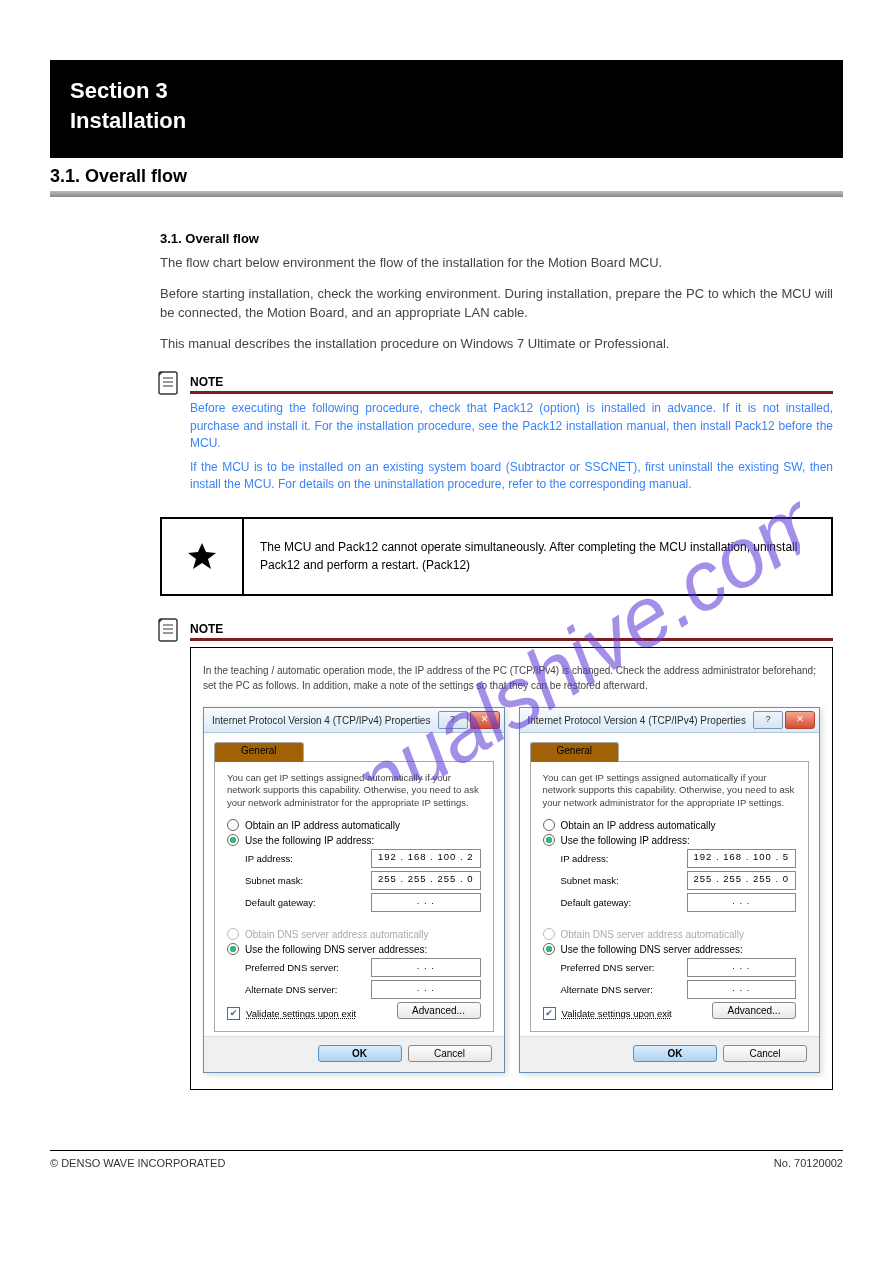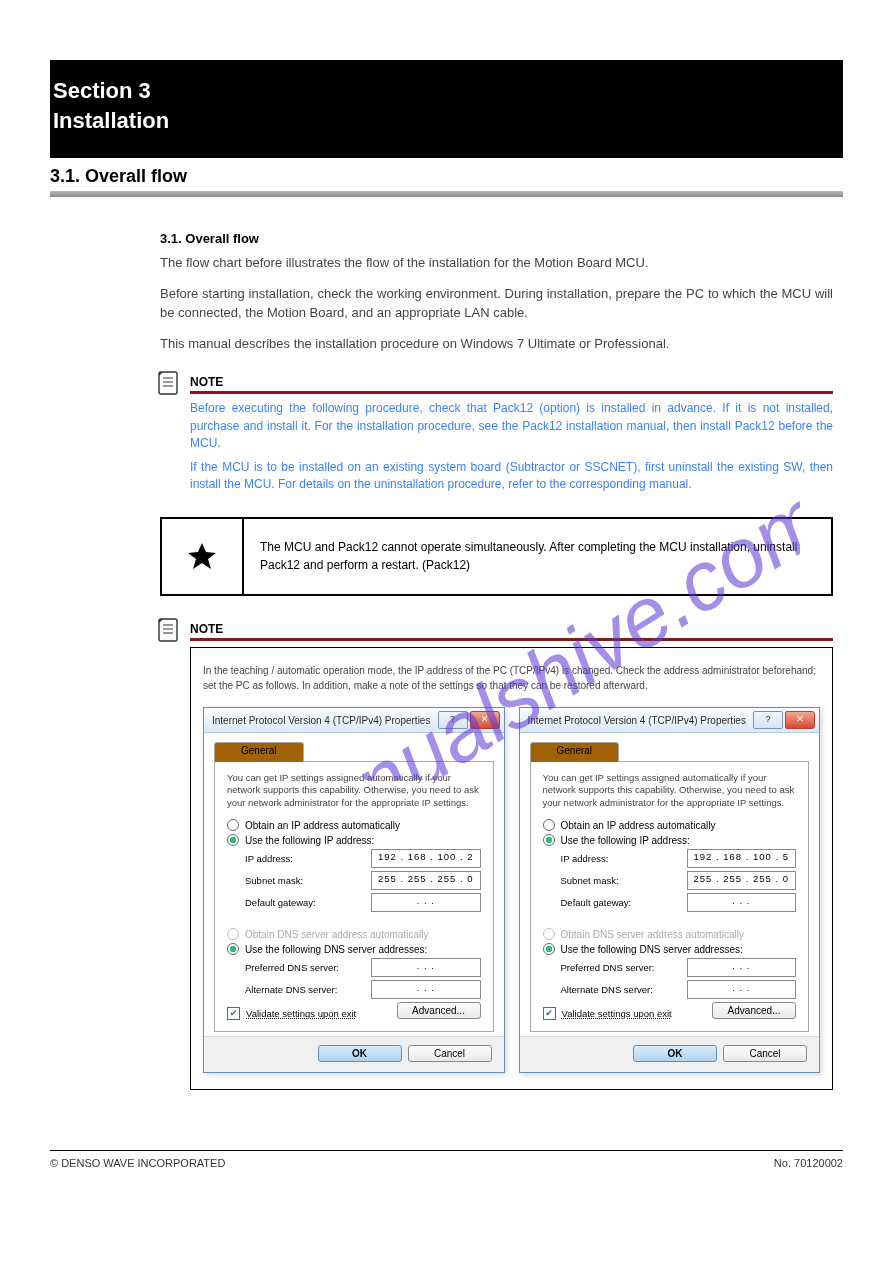--- a/index.html
+++ b/index.html
@@ -10,21 +10,21 @@
     width: 893px;
     position: relative;
   }
   .page {
     padding: 60px 50px 40px 50px;
     position: relative;
   }
   .black-header {
     background: #000;
     color: #fff;
-    padding: 18px 20px 24px 3px;
+    padding: 18px 20px 24px 20px;
     margin-bottom: 8px;
   }
   .black-header .section-num {
     font-size: 22px;
     font-weight: bold;
     margin-bottom: 4px;
   }
   .black-header .section-title {
     font-size: 22px;
     font-weight: bold;
@@ -312,21 +312,21 @@
 
   <div class="black-header">
     <div class="section-num">Section 3</div>
     <div class="section-title">Installation</div>
   </div>
   <div class="section-subtitle">3.1. Overall flow</div>
   <div class="horizgray"></div>
 
   <div class="main-col">
     <h4 style="font-size:13px; font-weight:bold; margin:0 0 8px 0;">3.1. Overall flow</h4>
-    <div class="body-text">The flow chart before illustrates the flow of the installation for the Motion Board MCU.</div>
+    <div class="body-text">The flow chart below environment the flow of the installation for the Motion Board MCU.</div>
     <div class="body-text">Before starting installation, check the working environment. During installation, prepare the PC to which the MCU will be connected, the Motion Board, and an appropriate LAN cable.</div>
     <div class="body-text">This manual describes the installation procedure on Windows 7 Ultimate or Professional.</div>
 
     <div class="note-block">
       <svg class="note-icon" viewBox="0 0 30 30">
         <rect x="5" y="3" width="18" height="22" rx="2" fill="#fff" stroke="#333" stroke-width="1.4"></rect>
         <path d="M5 3 h4 l-4 4 z" fill="#333"></path>
         <line x1="9" y1="9" x2="19" y2="9" stroke="#333" stroke-width="1"></line>
         <line x1="9" y1="13" x2="19" y2="13" stroke="#333" stroke-width="1"></line>
         <line x1="9" y1="17" x2="19" y2="17" stroke="#333" stroke-width="1"></line>

